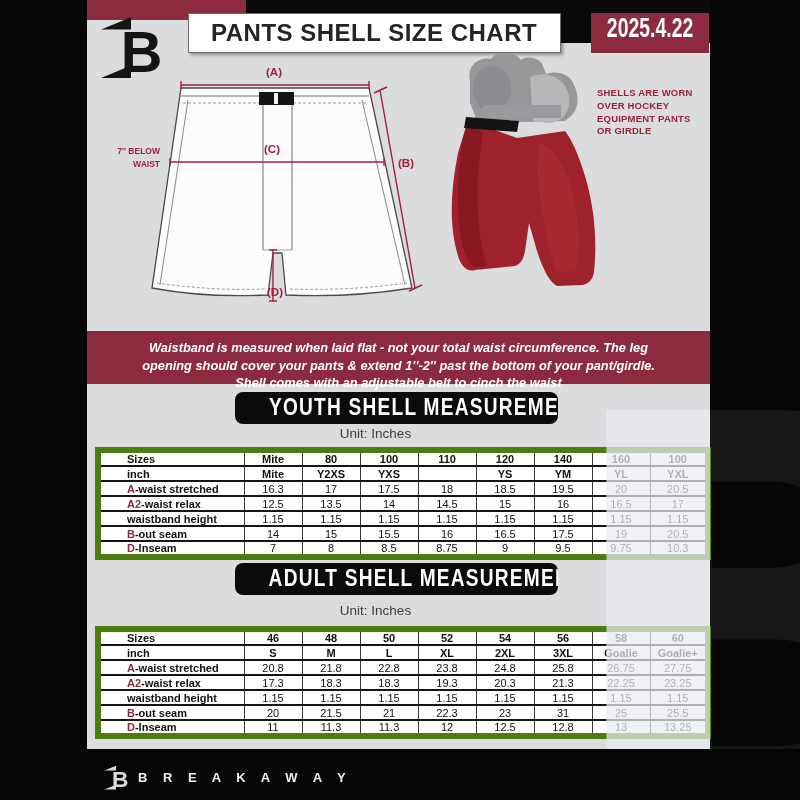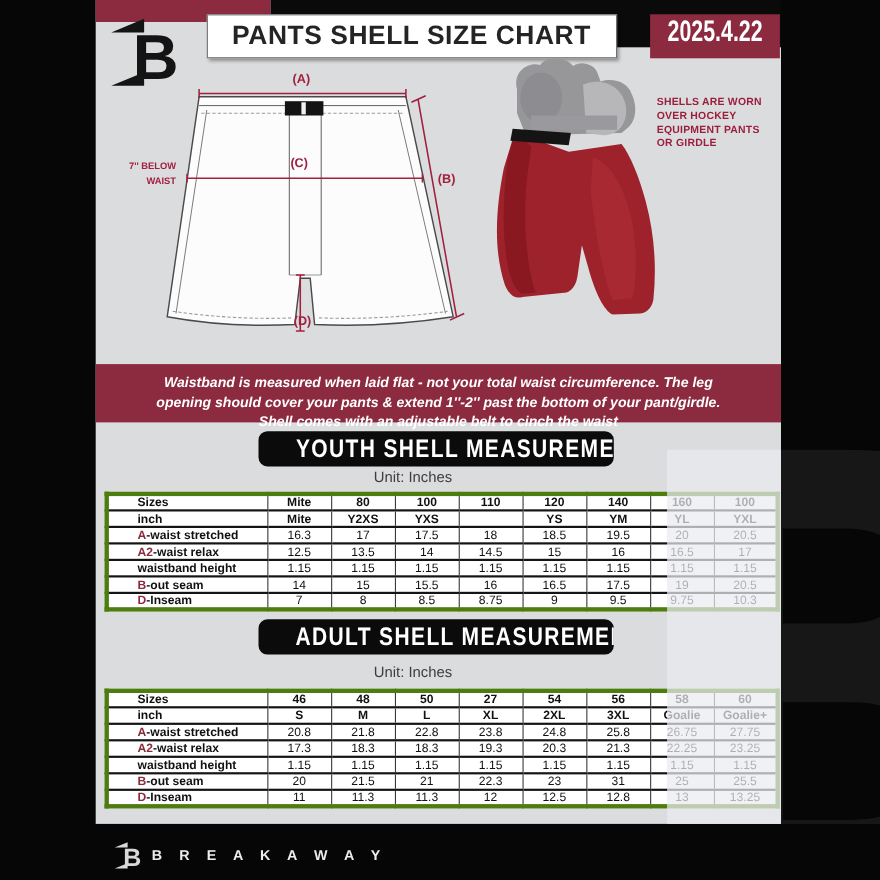--- a/index.html
+++ b/index.html
@@ -48,21 +48,21 @@
   #youth-heading { top:392px; }
   #adult-heading { top:563px; }
   .unit { position:absolute; left:87px; width:577px; text-align:center; font-size:13.5px; color:#3d3d3d; }
   #youth-unit { top:426px; }
   #adult-unit { top:603px; }
 
   
   .size-table {
     position:absolute; left:95px; width:610px;
     border-collapse:collapse; table-layout:fixed; background:#fff;
-    border:4px solid #4d7c0f;
+    border:6px solid #4d7c0f;
   }
   #youth-table { top:447px; }
   #adult-table { top:626px; }
   .size-table td, .size-table th {
     border-left:1px solid #3a3a3a; border-top:2px solid #141414;
     font-size:11px; text-align:center; height:15px; padding:0;
     font-weight:500; color:#111; vertical-align:middle;
   }
   .size-table tr:first-child td, .size-table tr:first-child th { border-top:none; }
   .size-table .row-label { text-align:left; padding-left:26px; font-weight:700; }
@@ -282,21 +282,21 @@
         <col class="col-val">
         <col class="col-val">
         <col class="col-val">
       </colgroup>
       <tbody>
         <tr class="bold-row">
           <th class="row-label">Sizes</th>
           <td>46</td>
           <td>48</td>
           <td>50</td>
-          <td>27</td>
+          <td>52</td>
           <td>54</td>
           <td>56</td>
           <td>58</td>
           <td>60</td>
         </tr>
         <tr class="bold-row">
           <th class="row-label">inch</th>
           <td>S</td>
           <td>M</td>
           <td>L</td>

